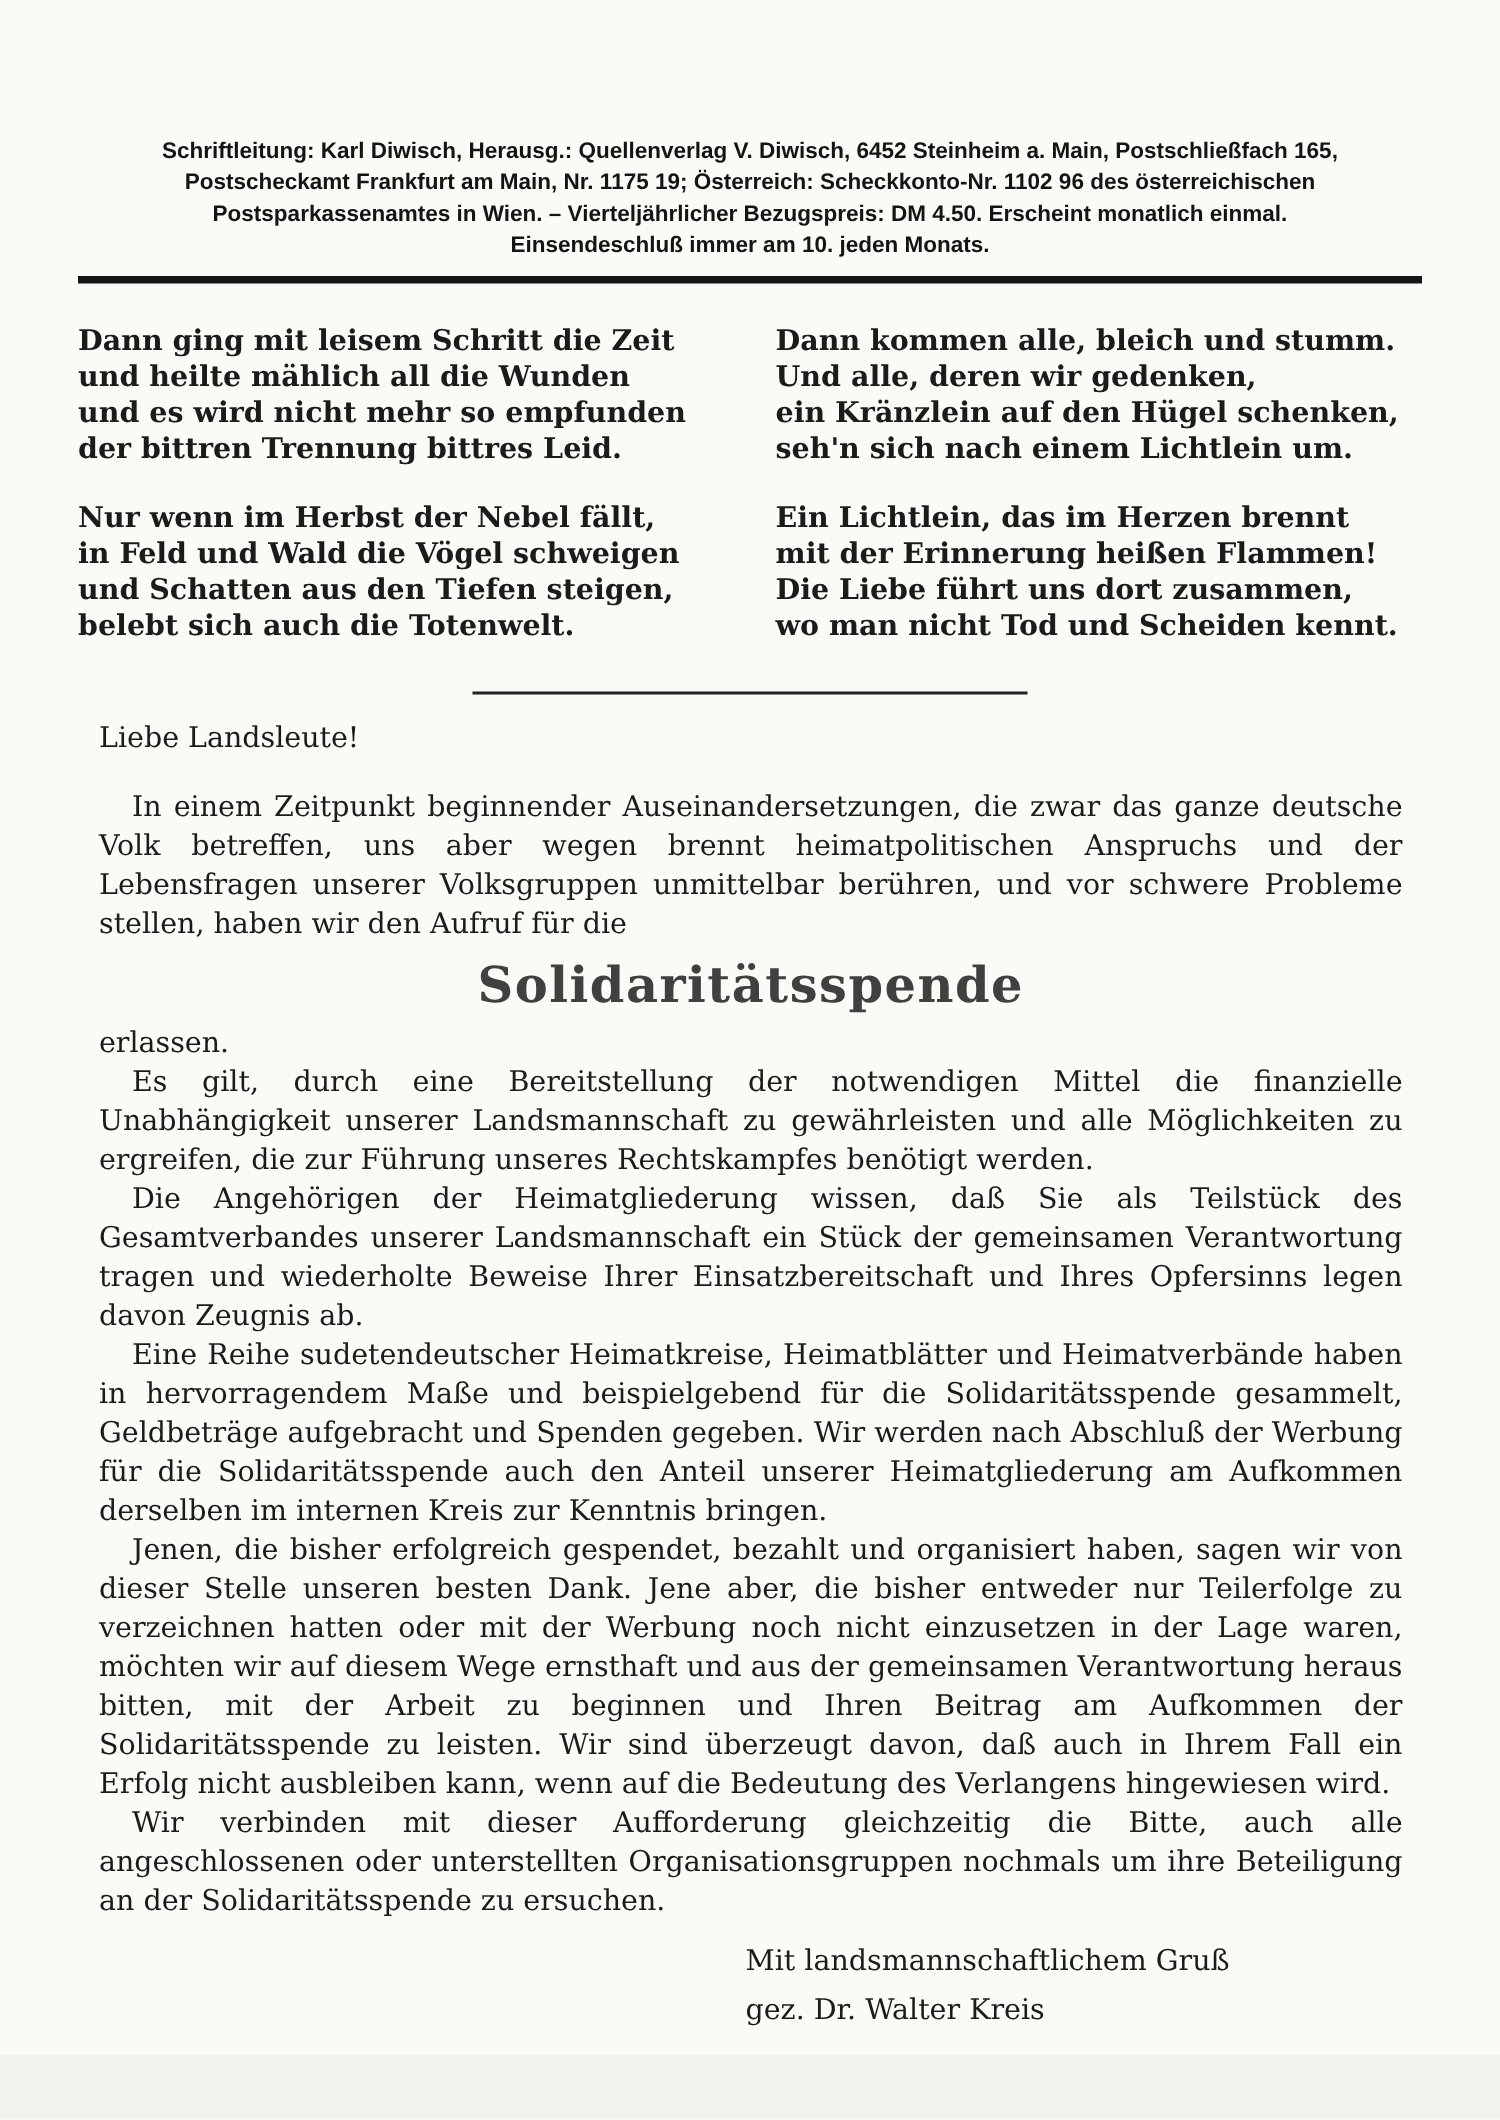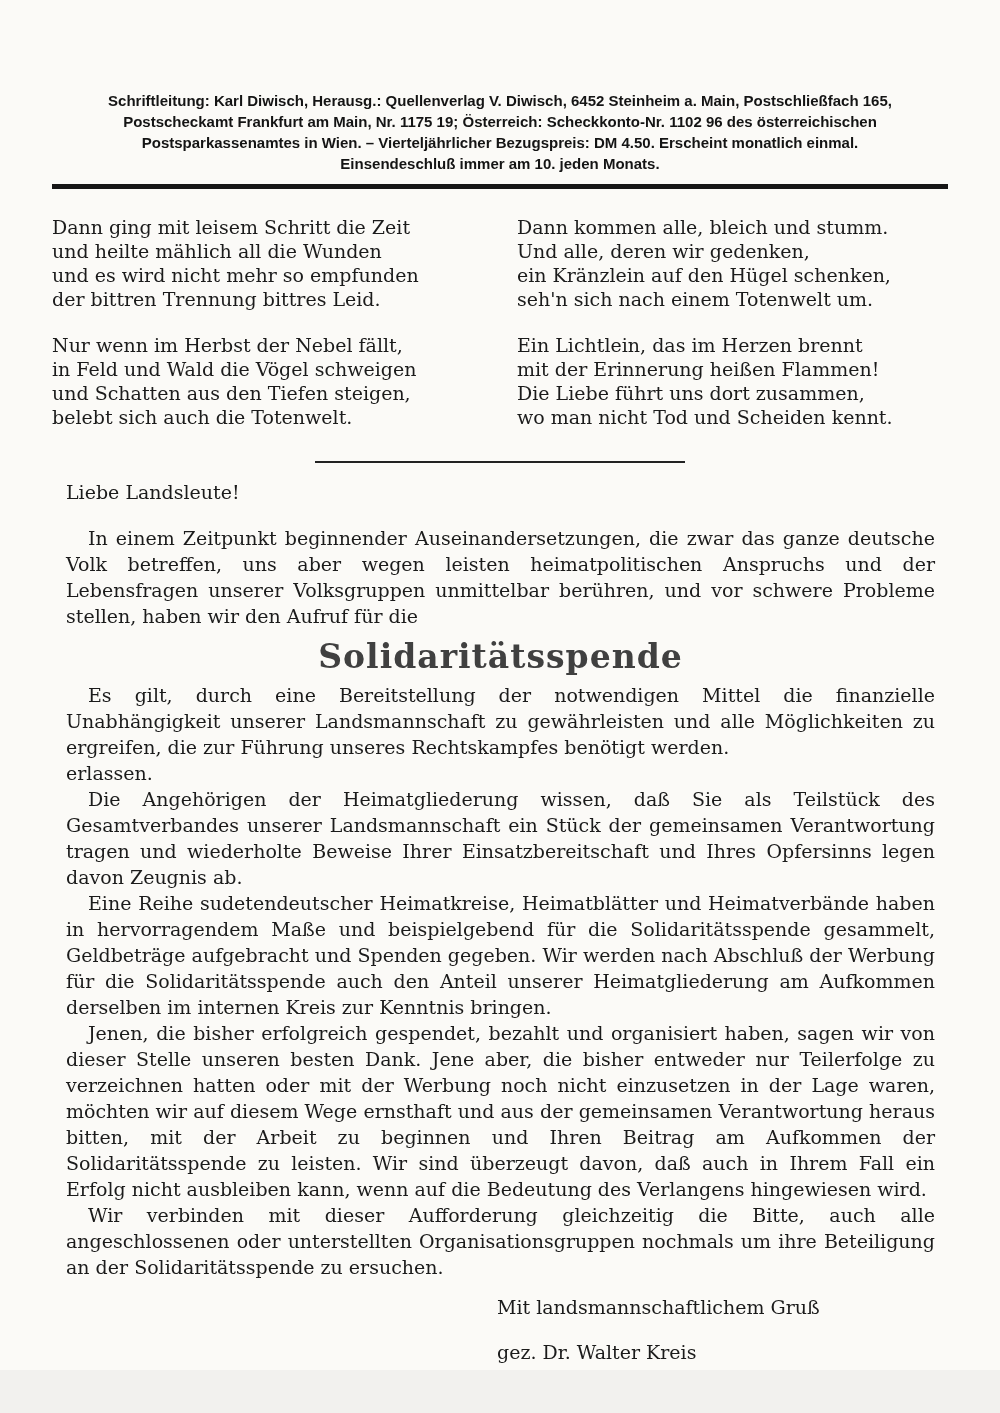--- a/index.html
+++ b/index.html
@@ -31,20 +31,21 @@
   .thick-rule {
     height: 5px;
     background: #161616;
     margin-top: 10px;
   }
 
   
   .poem {
     display: flex;
     margin-top: 26px;
+    font-weight: bold;
   }
   .poem-col { font-size: 19px; line-height: 24px; }
   .poem-col.left { width: 465px; flex: 0 0 465px; }
   .poem-col.right { flex: 1; }
   .stanza { white-space: pre-line; }
   .stanza + .stanza { margin-top: 22px; }
 
   .divider {
     width: 370px;
     height: 2px;
@@ -74,21 +75,21 @@
     font-weight: bold;
     font-size: 33px;
     line-height: 40px;
     text-align: center;
     letter-spacing: 1px;
     margin: 8px 0 5px 0;
     color: #404040;
   }
 
   .closing-block { margin-top: 14px; margin-left: 431px; }
-  .closing { font-size: 19px; line-height: 26px; margin-bottom: 20px; }
+  .closing { font-size: 19px; line-height: 26px; margin-bottom: 8px; }
   .signature-name, .signature-title { font-size: 19px; line-height: 25px; }
 
   
   .bank-info {
     margin-top: 22px;
     padding-left: 14px;
   }
   .bank-info-text {
     font-size: 19px;
     line-height: 26px;
@@ -117,40 +118,40 @@
 der bittren Trennung bittres Leid.</p>
       <p class="stanza">Nur wenn im Herbst der Nebel fällt,
 in Feld und Wald die Vögel schweigen
 und Schatten aus den Tiefen steigen,
 belebt sich auch die Totenwelt.</p>
     </div>
     <div class="poem-col right">
       <p class="stanza">Dann kommen alle, bleich und stumm.
 Und alle, deren wir gedenken,
 ein Kränzlein auf den Hügel schenken,
-seh'n sich nach einem Totenwelt um.</p>
+seh'n sich nach einem Lichtlein um.</p>
       <p class="stanza">Ein Lichtlein, das im Herzen brennt
 mit der Erinnerung heißen Flammen!
 Die Liebe führt uns dort zusammen,
 wo man nicht Tod und Scheiden kennt.</p>
     </div>
   </section>
 
   <div class="divider"></div>
 
   <section class="letter">
     <p class="salutation">Liebe Landsleute!</p>
 
-    <p class="para indent">In einem Zeitpunkt beginnender Auseinandersetzungen, die zwar das ganze deutsche Volk betreffen, uns aber wegen leisten heimatpolitischen Anspruchs und der Lebensfragen unserer Volksgruppen unmittelbar berühren, und vor schwere Probleme stellen, haben wir den Aufruf für die</p>
+    <p class="para indent">In einem Zeitpunkt beginnender Auseinandersetzungen, die zwar das ganze deutsche Volk betreffen, uns aber wegen brennt heimatpolitischen Anspruchs und der Lebensfragen unserer Volksgruppen unmittelbar berühren, und vor schwere Probleme stellen, haben wir den Aufruf für die</p>
 
     <h1 class="fraktur-heading">Solidaritätsspende</h1>
 
+    <p class="para">erlassen.</p>
+
     <p class="para indent">Es gilt, durch eine Bereitstellung der notwendigen Mittel die finanzielle Unabhängigkeit unserer Landsmannschaft zu gewährleisten und alle Möglichkeiten zu ergreifen, die zur Führung unseres Rechtskampfes benötigt werden.</p>
-
-    <p class="para">erlassen.</p>
     <p class="para indent">Die Angehörigen der Heimatgliederung wissen, daß Sie als Teilstück des Gesamtverbandes unserer Landsmannschaft ein Stück der gemeinsamen Verantwortung tragen und wiederholte Beweise Ihrer Einsatzbereitschaft und Ihres Opfersinns legen davon Zeugnis ab.</p>
     <p class="para indent">Eine Reihe sudetendeutscher Heimatkreise, Heimatblätter und Heimatverbände haben in hervorragendem Maße und beispielgebend für die Solidaritätsspende gesammelt, Geldbeträge aufgebracht und Spenden gegeben. Wir werden nach Abschluß der Werbung für die Solidaritätsspende auch den Anteil unserer Heimatgliederung am Aufkommen derselben im internen Kreis zur Kenntnis bringen.</p>
     <p class="para indent">Jenen, die bisher erfolgreich gespendet, bezahlt und organisiert haben, sagen wir von dieser Stelle unseren besten Dank. Jene aber, die bisher entweder nur Teilerfolge zu verzeichnen hatten oder mit der Werbung noch nicht einzusetzen in der Lage waren, möchten wir auf diesem Wege ernsthaft und aus der gemeinsamen Verantwortung heraus bitten, mit der Arbeit zu beginnen und Ihren Beitrag am Aufkommen der Solidaritätsspende zu leisten. Wir sind überzeugt davon, daß auch in Ihrem Fall ein Erfolg nicht ausbleiben kann, wenn auf die Bedeutung des Verlangens hingewiesen wird.</p>
     <p class="para indent">Wir verbinden mit dieser Aufforderung gleichzeitig die Bitte, auch alle angeschlossenen oder unterstellten Organisationsgruppen nochmals um ihre Beteiligung an der Solidaritätsspende zu ersuchen.</p>
 
     <div class="closing-block">
       <p class="closing">Mit landsmannschaftlichem Gruß</p>
       <p class="signature-name">gez. Dr. Walter Kreis</p>
     </div>
   </section>

